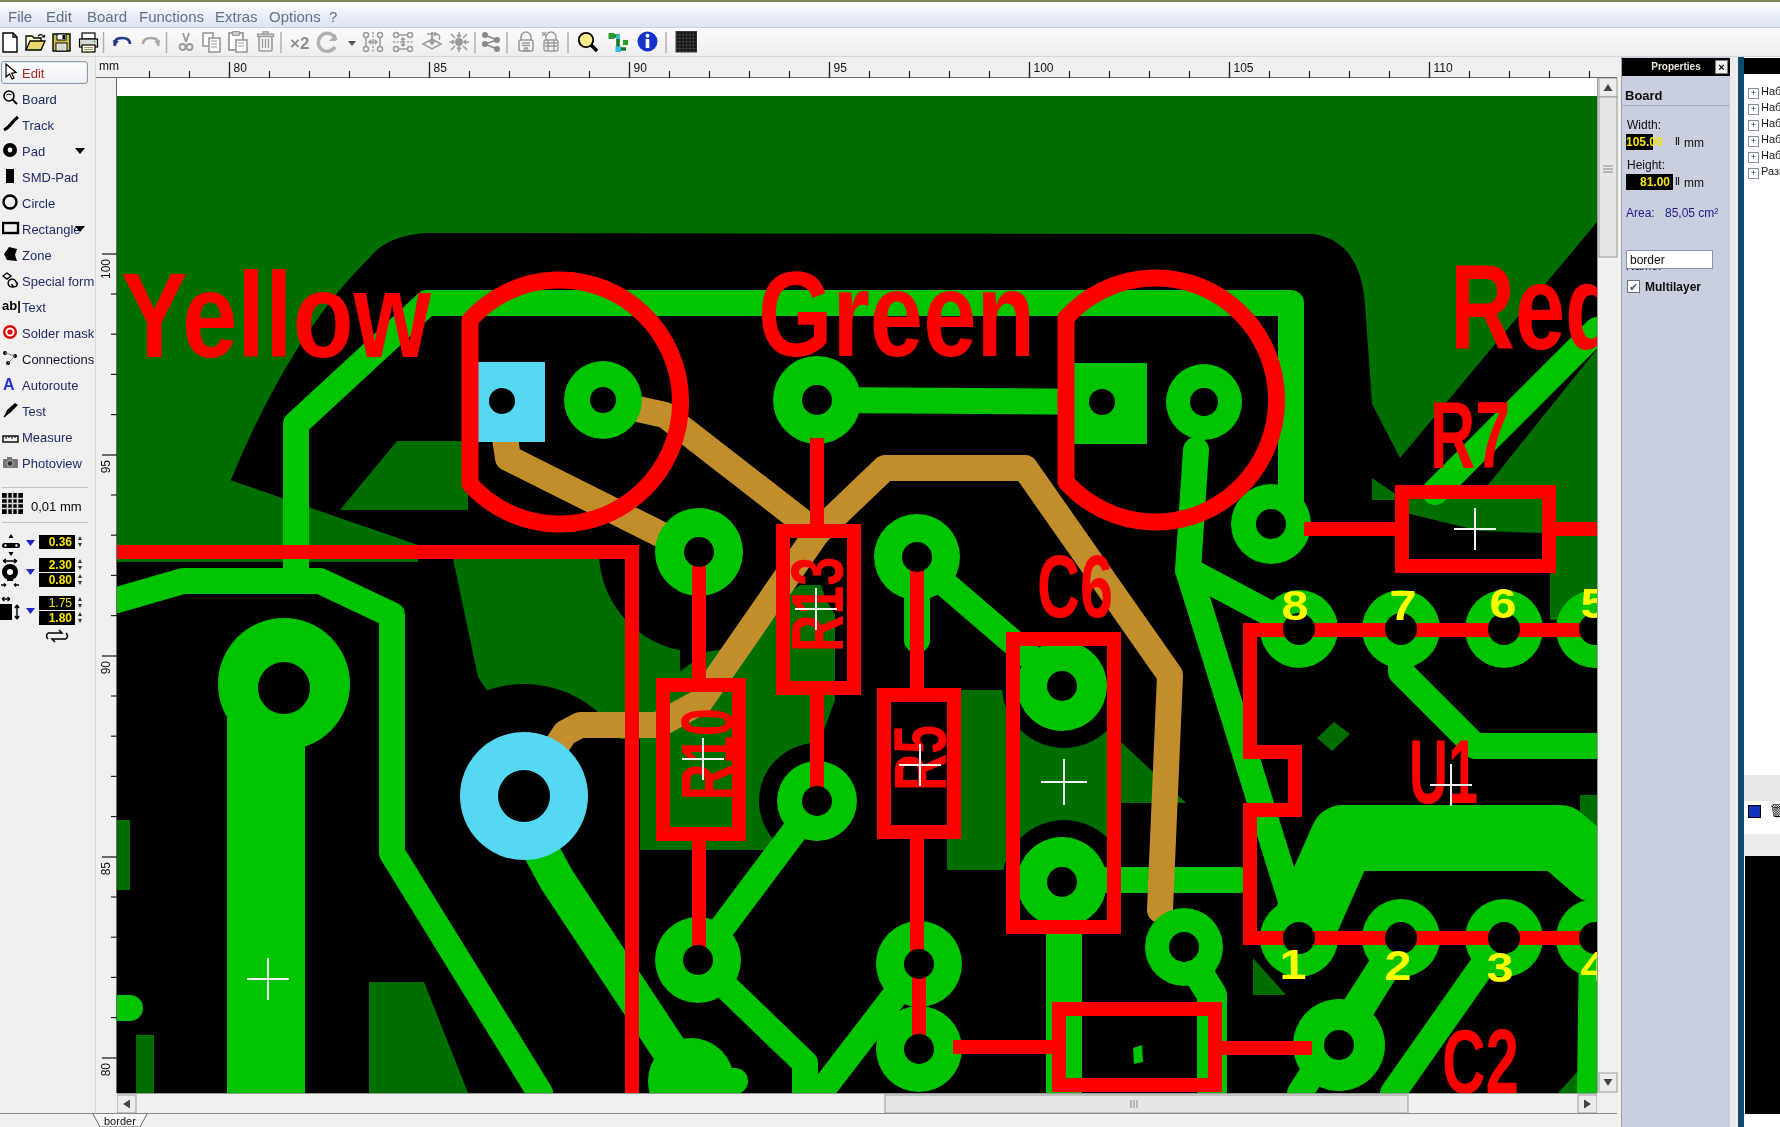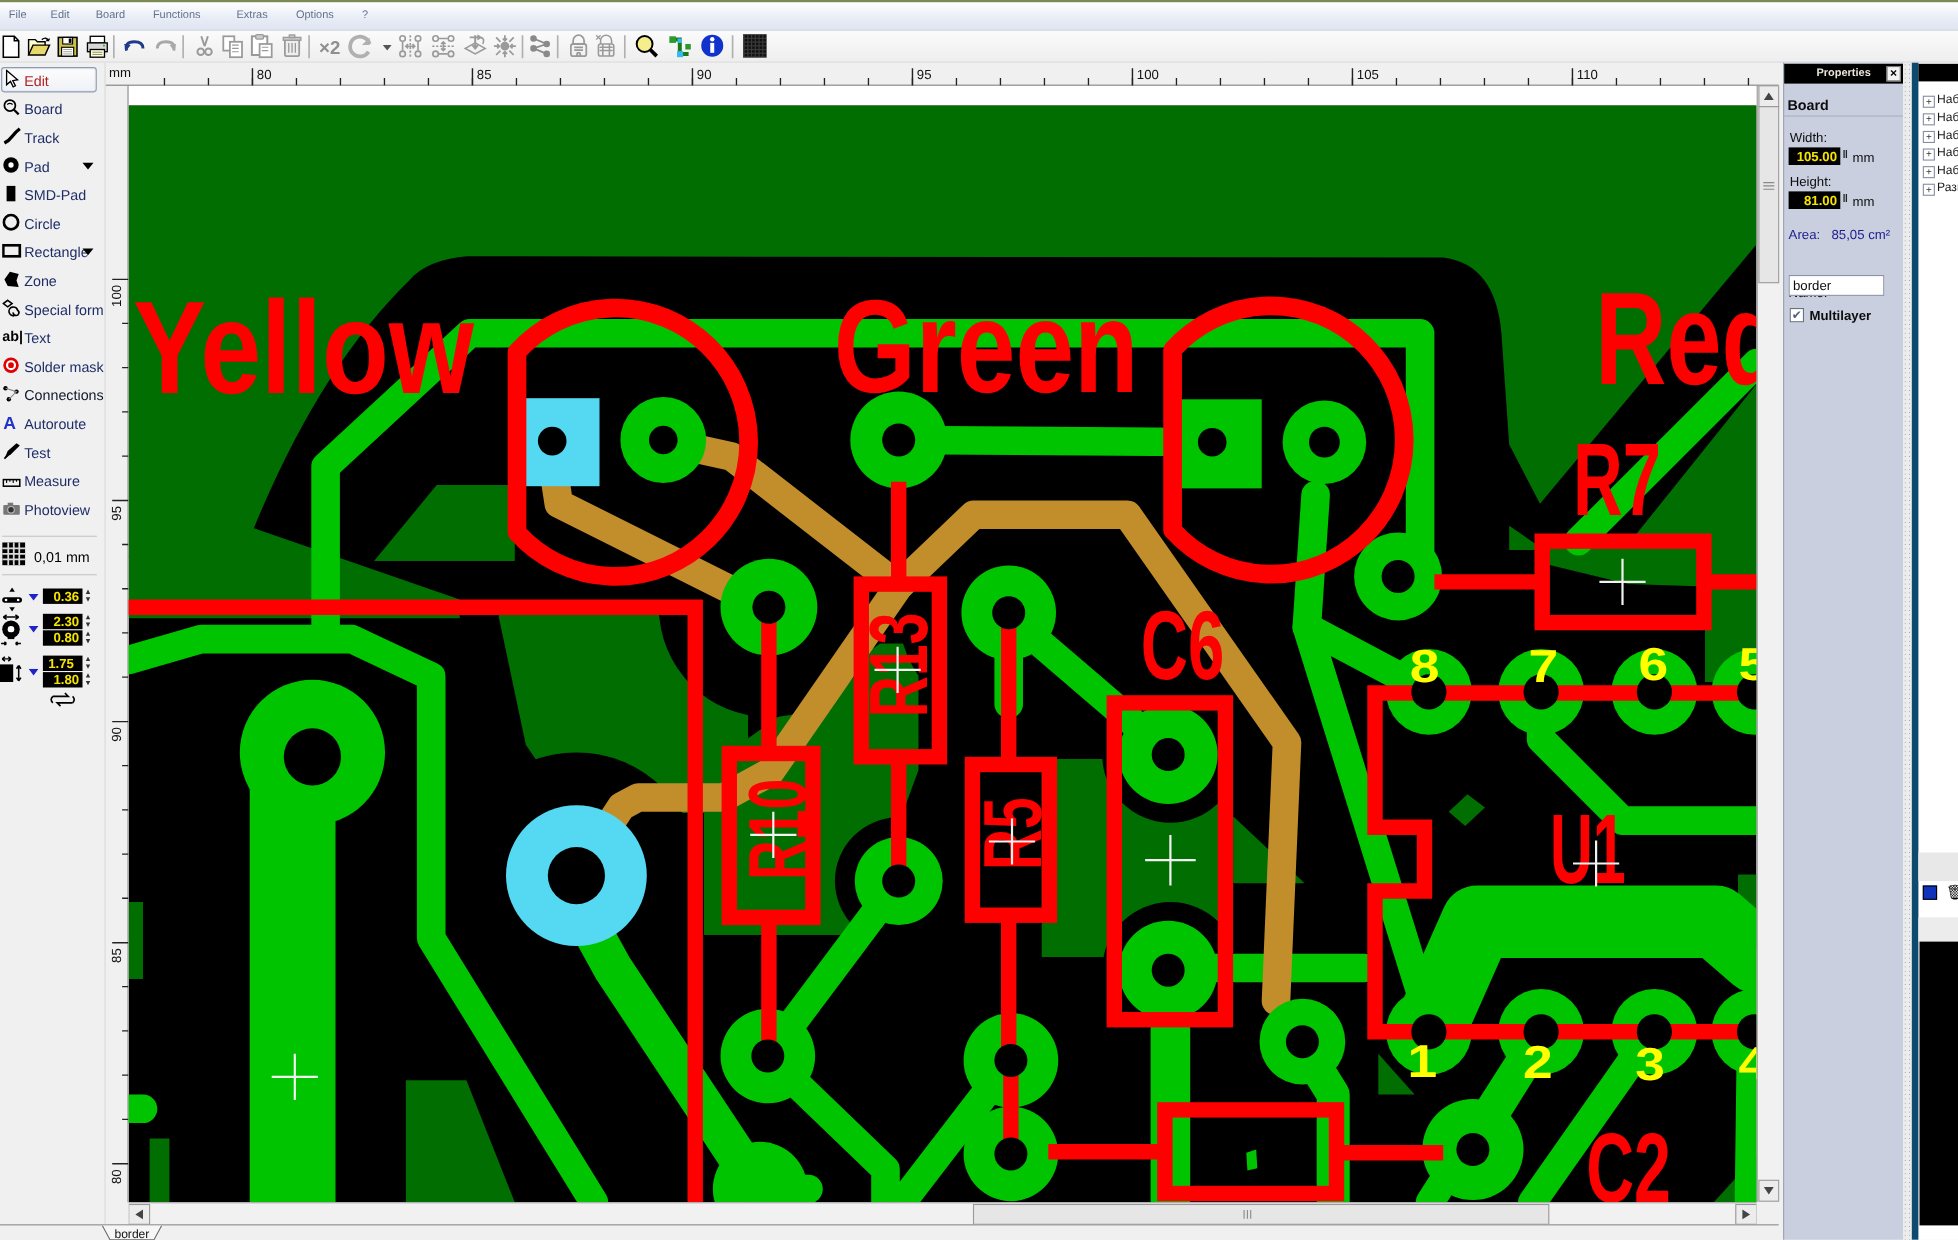--- a/index.html
+++ b/index.html
@@ -1,21 +1,21 @@
 <!DOCTYPE html>
 <html><head>
 <meta charset="utf-8">
 <style>
   * { margin:0; padding:0; box-sizing:border-box; }
   html,body { width:1780px; height:1127px; overflow:hidden; font-family:"Liberation Sans",sans-serif; background:#f0f0f0; }
   .abs { position:absolute; }
   #menubar { left:0; top:0; width:1780px; height:28px;
     background:linear-gradient(#ffffff,#e7ecf6 60%,#dfe5f2);
     border-top:2px solid #7c8a56; border-bottom:1px solid #c9cfda;
-    color:#62718a; font-size:10px; }
+    color:#62718a; font-size:15px; }
   #menubar span { position:absolute; top:6px; }
   #toolbar { left:0; top:28px; width:1780px; height:29px;
     background:linear-gradient(#fbfbfb,#eeeeee); border-bottom:1px solid #d6d6d6; }
   #hruler { left:96px; top:57px; width:1521px; height:21px; background:#f0f0f0; border-bottom:1px solid #6a6a6a;}
   #hruler-mm { position:absolute; left:3px; top:2px; font-size:12px; color:#111; }
   #vruler { left:96px; top:78px; width:21px; height:1015px; background:#f0f0f0; border-right:1px solid #6a6a6a; }
   #sidebar { left:0; top:57px; width:96px; height:1056px; background:#f0f0f0; border-right:1px solid #d9d9d9; }
   .tool { position:absolute; left:0; width:90px; height:26px; font-size:13px; color:#1f2d66; }
   .tool .lbl { position:absolute; left:22px; top:6px; white-space:nowrap; }
   .tool .ic { position:absolute; left:2px; top:3px; width:18px; height:18px; }
@@ -461,21 +461,21 @@
       <path d="M2 5 L4 1 L6 5 Z M2 8 L4 12 L6 8 Z" fill="#333"></path>
     </svg>
 <svg style="position:absolute;left:0px;top:539px" width="26" height="30" viewBox="0 0 26 30">
 <path d="M2 3 h8 M2 3 l2.5 -2 M2 3 l2.5 2 M10 3 l-2.5 -2 M10 3 l-2.5 2" stroke="#000" stroke-width="1.3" fill="none"></path>
 <rect x="0" y="8" width="12" height="16" fill="#000"></rect>
 <path d="M17 9 v14 M17 9 l-2 3 M17 9 l2 3 M17 23 l-2 -3 M17 23 l2 -3" stroke="#000" stroke-width="1.4" fill="none"></path>
     </svg>
 <svg style="position:absolute;left:26px;top:551px" width="10" height="7">
       <path d="M0 0 L9 0 L4.5 6 Z" fill="#2222cc"></path>
     </svg>
-<div style="position:absolute;left:39px;top:539px;width:36px;height:14px;background:#000;color:#f5e400;font-size:12px;font-weight:bold;text-align:center;line-height:14px;padding-right:3px">1.75</div>
+<div style="position:absolute;left:39px;top:539px;width:36px;height:14px;background:#000;color:#f5e400;font-size:12px;font-weight:normal;text-align:right;line-height:14px;padding-right:3px">1.75</div>
 <svg style="position:absolute;left:76px;top:539px" width="8" height="13">
       <path d="M2 5 L4 1 L6 5 Z M2 8 L4 12 L6 8 Z" fill="#333"></path>
     </svg>
 <div style="position:absolute;left:39px;top:554px;width:36px;height:14px;background:#000;color:#f5e400;font-size:12px;font-weight:bold;text-align:right;line-height:14px;padding-right:3px">1.80</div>
 <svg style="position:absolute;left:76px;top:554px" width="8" height="13">
       <path d="M2 5 L4 1 L6 5 Z M2 8 L4 12 L6 8 Z" fill="#333"></path>
     </svg>
 <svg style="position:absolute;left:44px;top:572px" width="26" height="14" viewBox="0 0 26 14">
 <path d="M4 4 h14 l-3 -3 M22 10 h-14 l3 3" stroke="#000" stroke-width="1.5" fill="none"></path>
 <path d="M4 4 q-3 3 0 6 M22 10 q3 -3 0 -6" stroke="#000" stroke-width="1.5" fill="none"></path>
@@ -669,21 +669,21 @@
       <path d="M93 0 L100 13 L140 13 L147 0" fill="#f6f6f6" stroke="#6a6a6a" stroke-width="1"></path>
       <text x="104" y="11" font-size="11" fill="#111">border</text>
     </svg>
   </div>
 <div id="props" class="abs">
   <div class="ptitle">Properties</div>
   <div class="pclose">×</div>
   <div class="plab" style="left:3px;top:31px;font-weight:bold;font-size:13px;">Board</div>
   <div style="position:absolute;left:0;top:48px;width:108px;height:1px;background:#aab0bf;"></div>
   <div class="plab" style="left:5px;top:61px;text-align:center;">Width:</div>
-  <div class="pfield" style="left:4px;top:77px;width:47px;height:16px;line-height:16px;">105.00</div>
+  <div class="pfield" style="left:4px;top:77px;width:27px;height:16px;line-height:16px;">105.00</div>
   <div class="pmm" style="left:62px;top:79px;">mm</div>
     <div style="position:absolute;left:53px;top:79px;width:6px;height:12px;color:#222;font-size:10px;font-weight:bold;">‖</div>
     <div style="position:absolute;left:53px;top:119px;width:6px;height:12px;color:#222;font-size:10px;font-weight:bold;">‖</div>
   <div class="plab" style="left:5px;top:101px;">Height:</div>
   <div class="pfield" style="left:4px;top:117px;width:47px;height:16px;line-height:16px;">81.00</div>
   <div class="pmm" style="left:62px;top:119px;">mm</div>
   <div class="plab" style="left:4px;top:149px;color:#1b1b8c;">Area:</div>
   <div class="plab" style="left:43px;top:149px;color:#1b1b8c;">85,05 cm²</div>
   <div class="plab" style="left:4px;top:177px;margin-top:25px;">Name:</div>
   <div style="position:absolute;left:4px;top:193px;width:87px;height:19px;background:#fff;border:1px solid #8a93a6;"></div>

